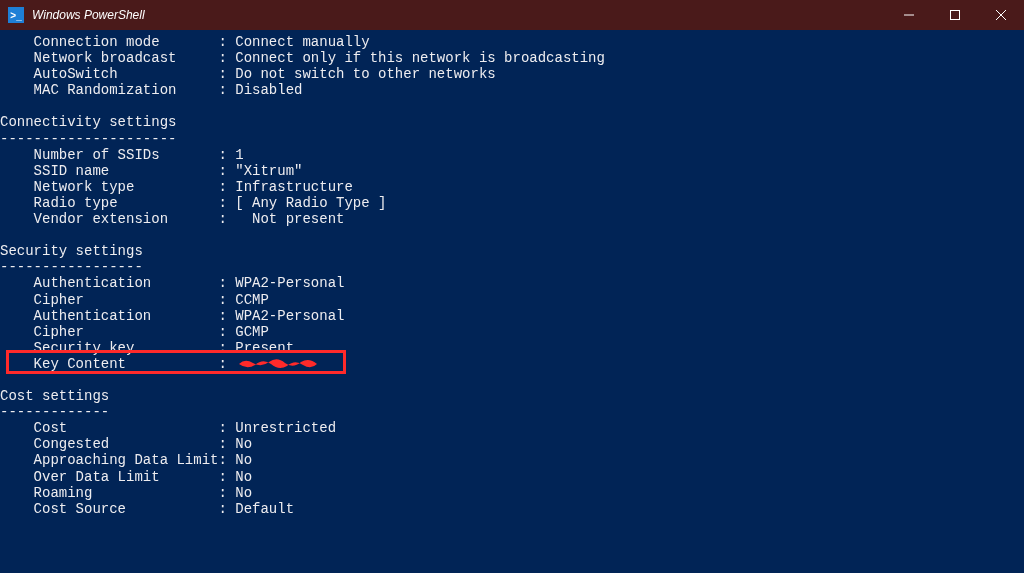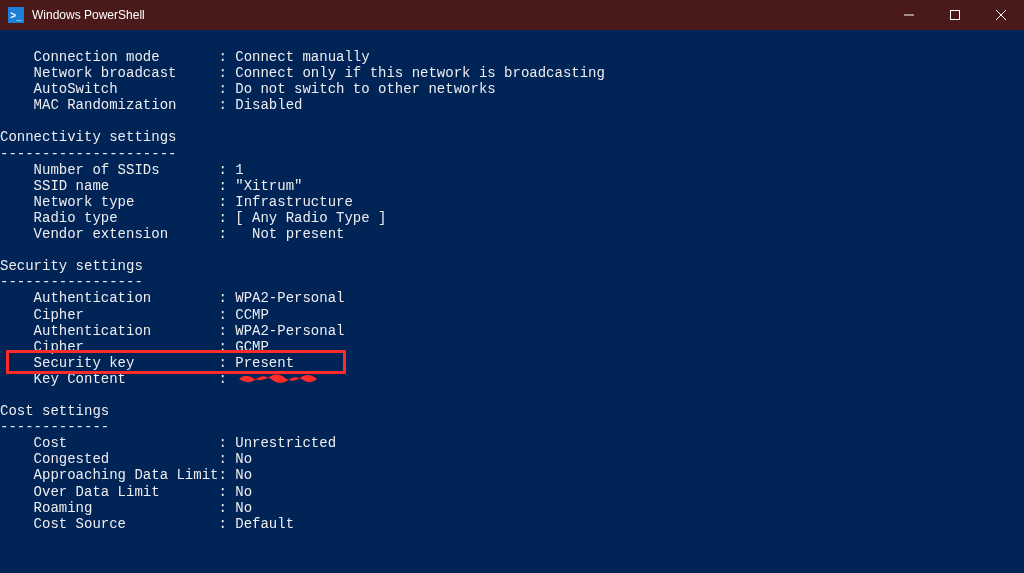--- a/index.html
+++ b/index.html
@@ -27,37 +27,37 @@
     height: 16px;
     background: #1e7fd6;
     margin-right: 8px;
     display: flex;
     align-items: center;
     justify-content: center;
     font-size: 10px;
     color: #fff;
     font-weight: bold;
   }
-  .titlebar-title { flex: 1; }
+  .titlebar-title { flex: 1; font-style: italic; }
   .titlebar-controls {
     display: flex;
     height: 100%;
   }
   .titlebar-btn {
     width: 46px;
     height: 100%;
     display: flex;
     align-items: center;
     justify-content: center;
     color: #fff;
     font-family: 'Segoe UI', sans-serif;
   }
   .titlebar-btn svg { width: 10px; height: 10px; }
   .terminal {
-    padding: 19px 0 0 0;
+    padding: 4px 0 0 0;
     line-height: 1.15;
     white-space: pre;
     position: relative;
   }
   .line { min-height: 16px; }
   .highlight-box {
     position: absolute;
     border: 3px solid #ff2a2a;
     pointer-events: none;
   }

